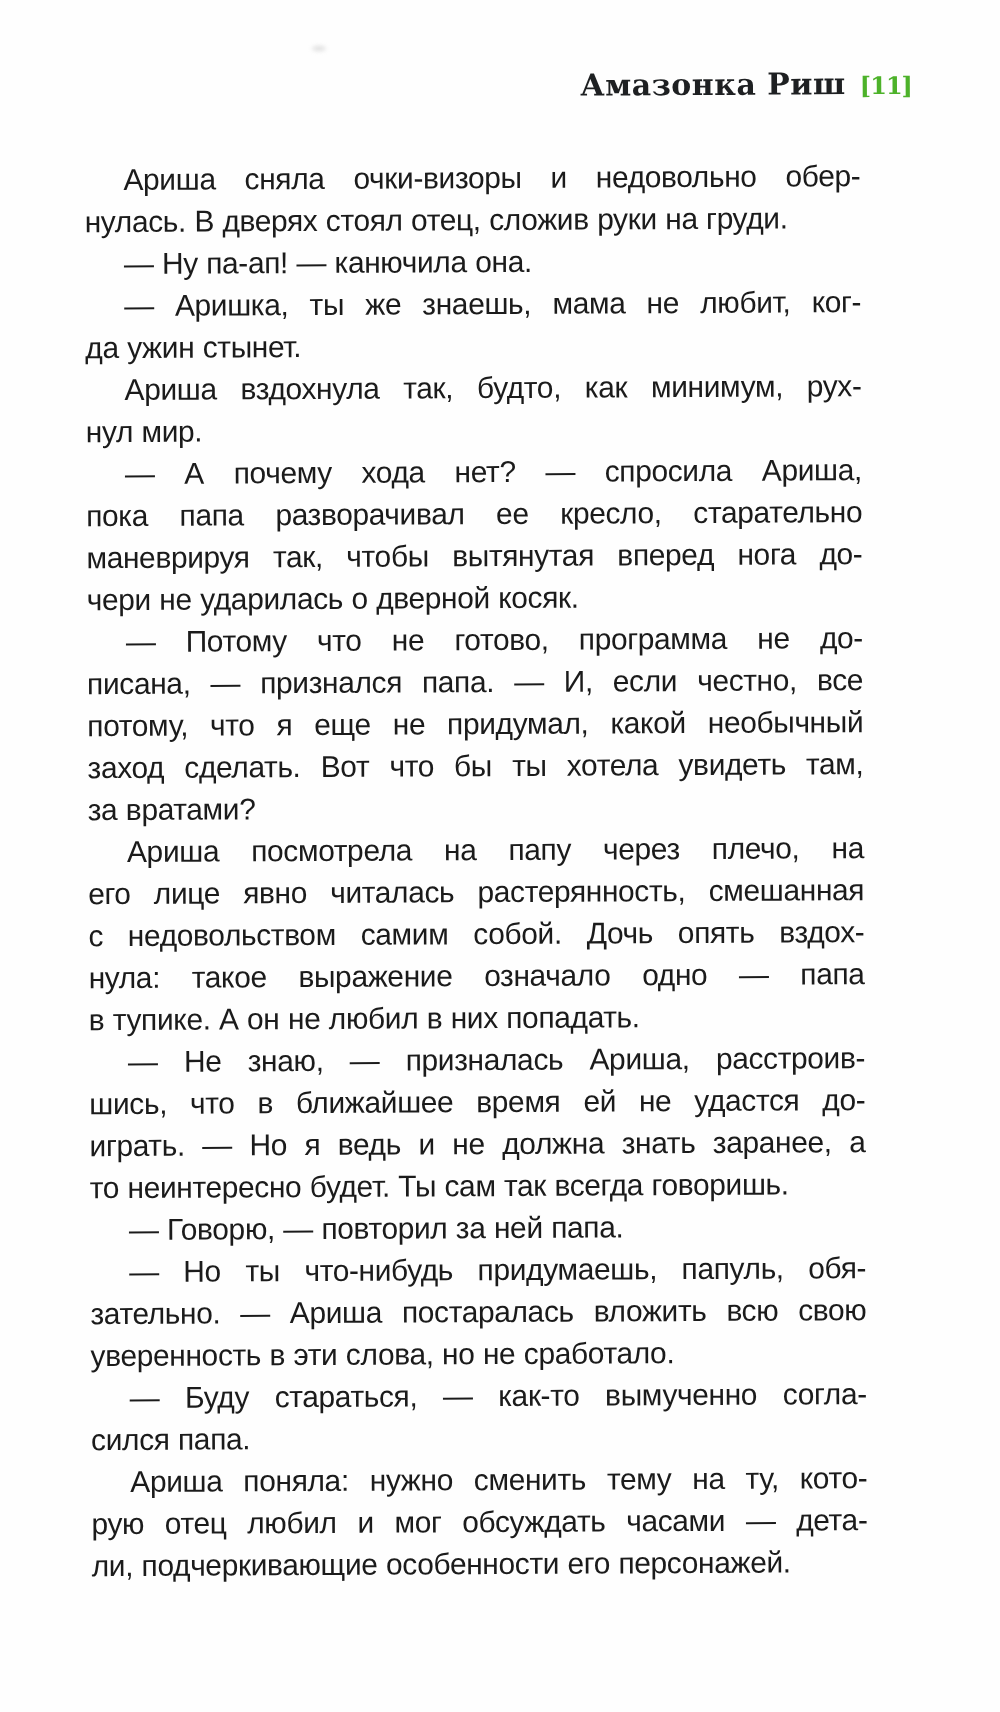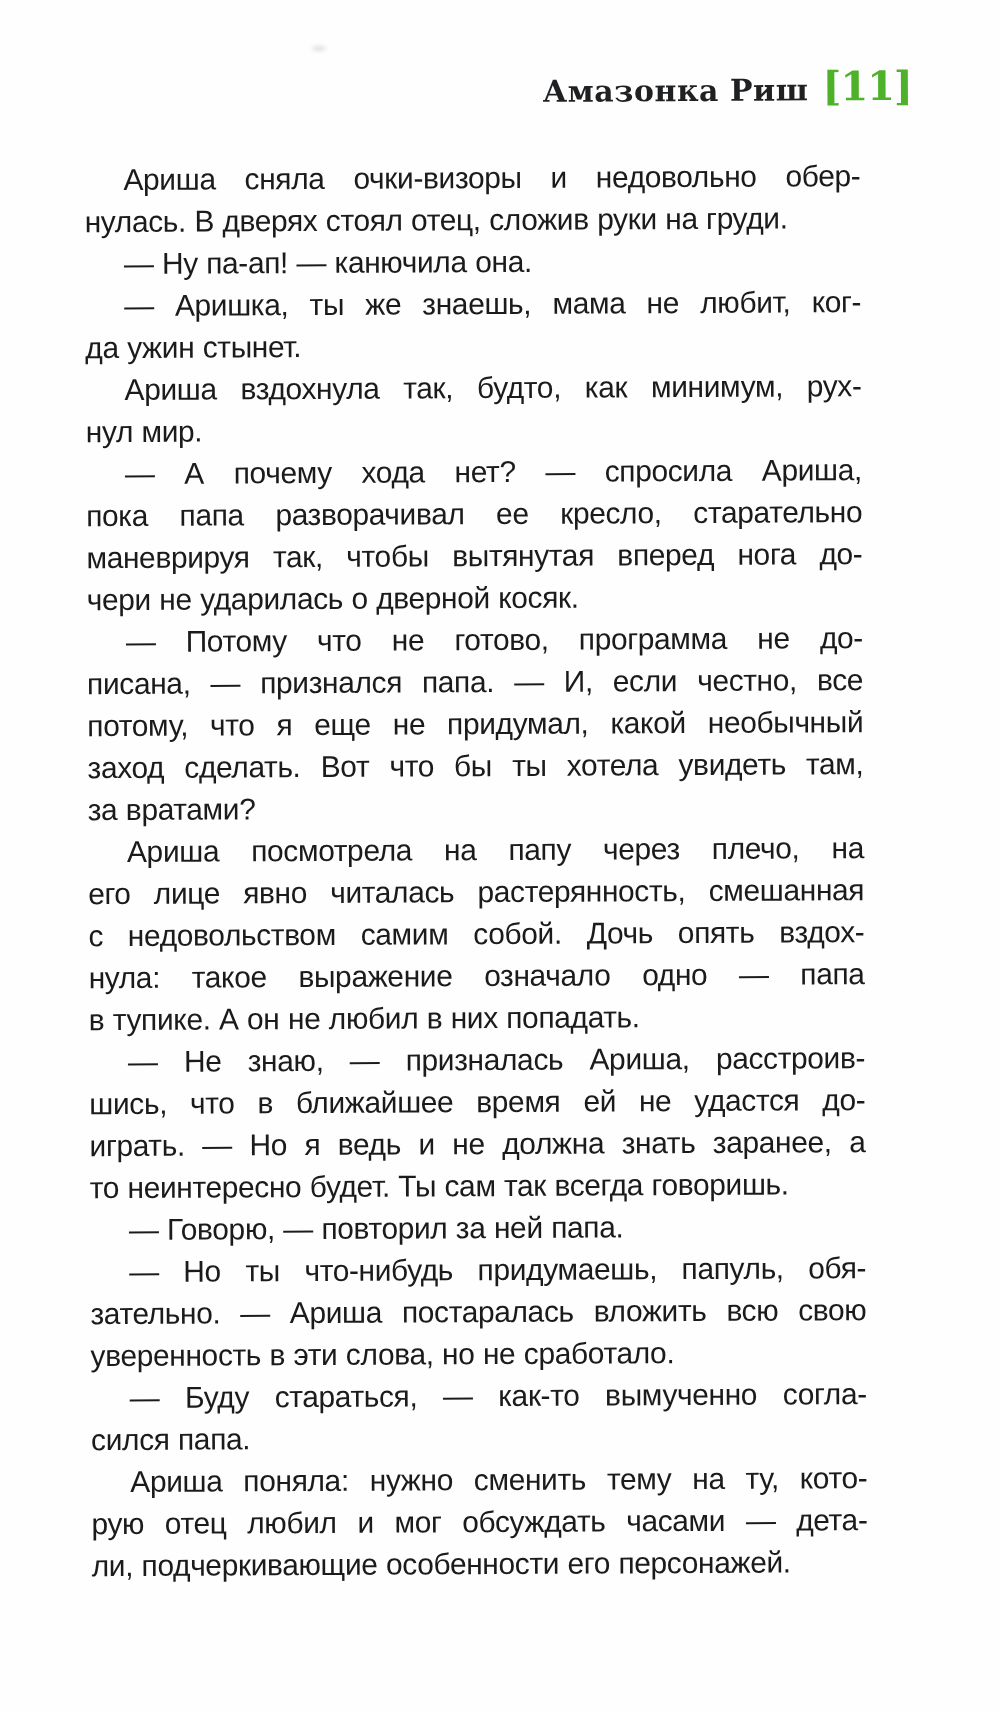--- a/index.html
+++ b/index.html
@@ -34,21 +34,21 @@
   .chapter-title {
     font-family: "DejaVu Serif", serif;
     font-weight: 700;
     font-size: 30px;
     letter-spacing: 0.5px;
     color: #1e2022;
   }
   .page-number {
     font-family: "DejaVu Serif", serif;
     font-weight: 700;
-    font-size: 40px;
+    font-size: 24px;
     letter-spacing: -1px;
     margin-left: 14px;
     line-height: 1;
   }
   .text-column {
     position: absolute;
     left: 84px;
     top: 157px;
     width: 776px;
     font-size: 30px;

